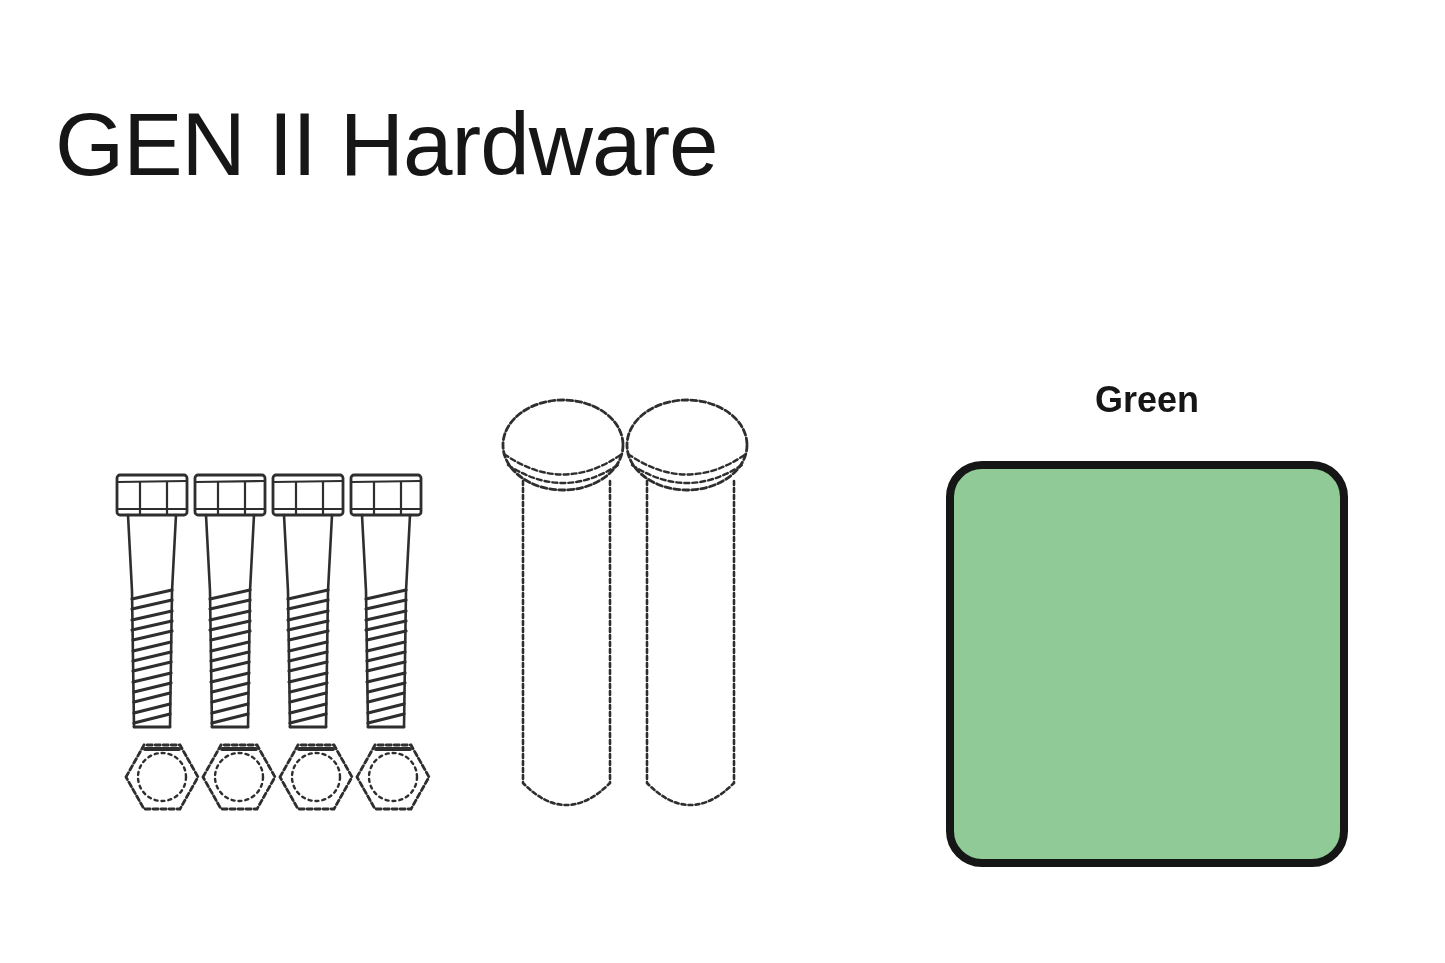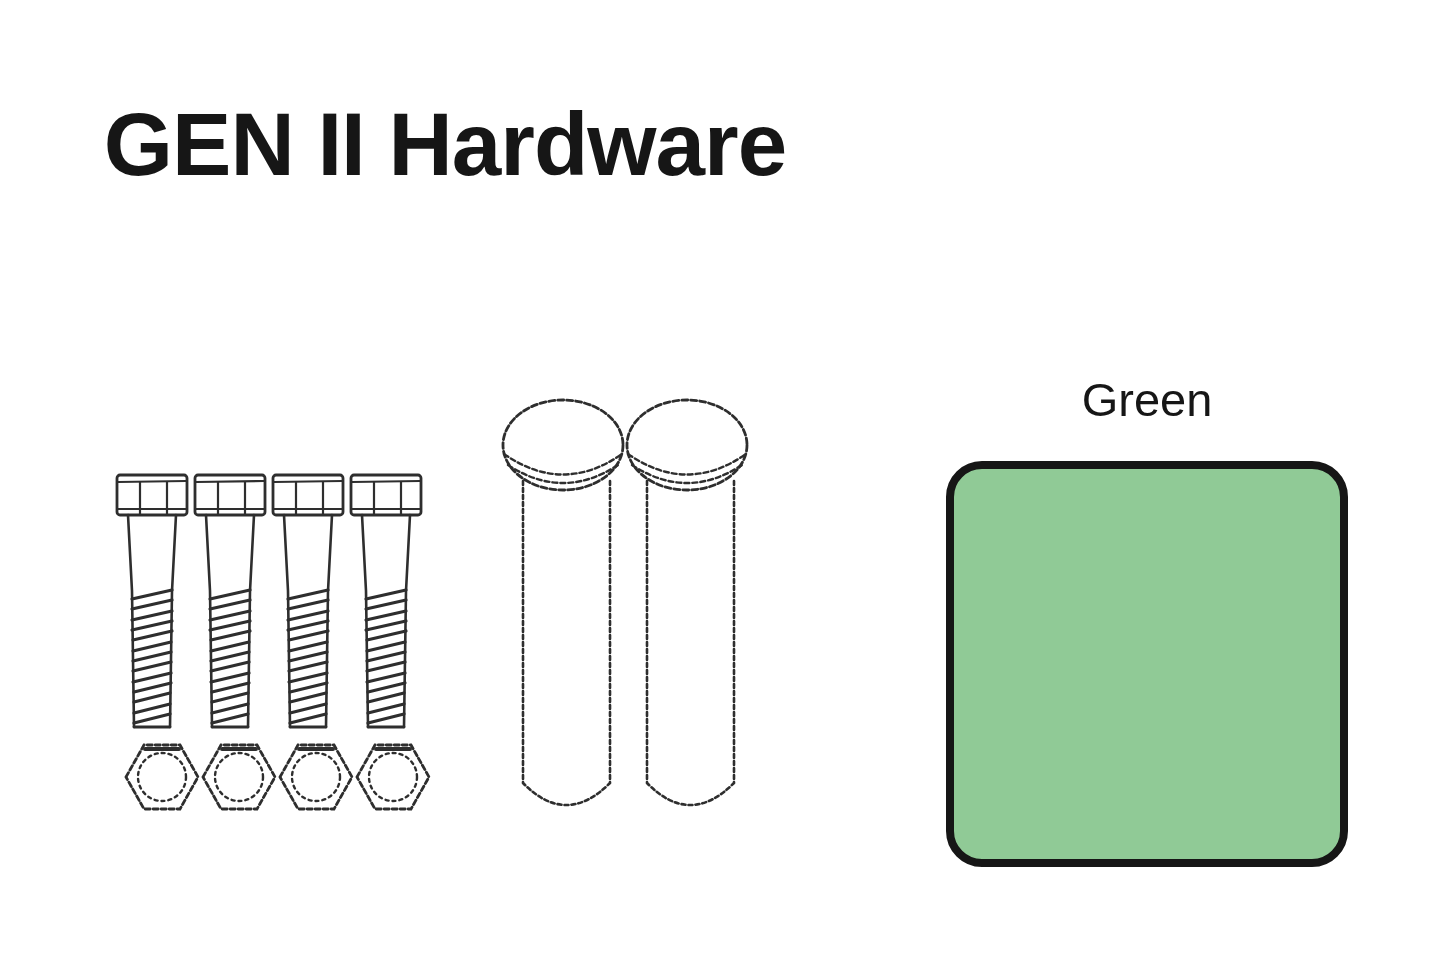--- a/index.html
+++ b/index.html
@@ -11,24 +11,24 @@
     height: 963px;
     background: #ffffff;
     overflow: hidden;
   }
 
   .title {
     position: absolute;
     left: 55px;
     top: 85px;
     width: 780px;
-    text-align: center;
+    text-align: left;
     font-size: 89px;
     line-height: 118px;
-    font-weight: 700;
+    font-weight: 400;
     color: #161616;
     letter-spacing: -1px;
   }
   .title span { display: block; }
 
   .bolts-svg {
     position: absolute;
     left: 105px;
     top: 462px;
     width: 335px;
@@ -42,23 +42,23 @@
     width: 260px;
     height: 440px;
   }
 
   .swatch-label {
     position: absolute;
     left: 946px;
     top: 372px;
     width: 402px;
     text-align: center;
-    font-size: 47px;
+    font-size: 36px;
     line-height: 56px;
-    font-weight: 400;
+    font-weight: 700;
     color: #161616;
   }
 
   .swatch {
     position: absolute;
     left: 946px;
     top: 461px;
     width: 402px;
     height: 406px;
     box-sizing: border-box;

